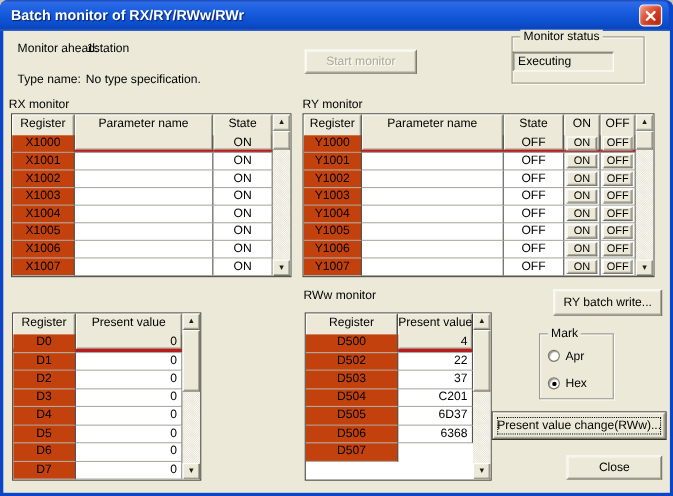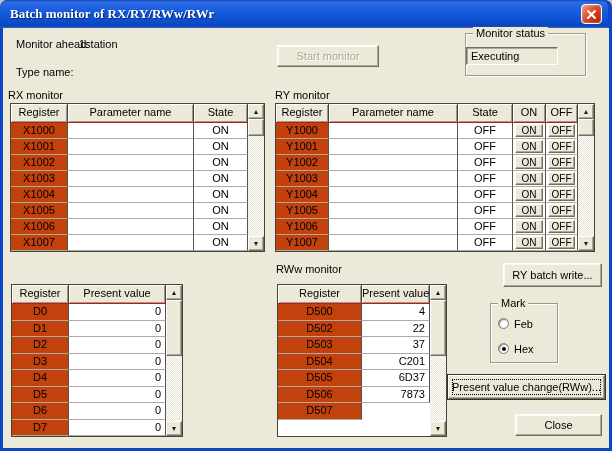--- a/index.html
+++ b/index.html
@@ -9,21 +9,20 @@
     background:#0C46C8;
     border-radius:7px 7px 0 0;
     font-family:"Liberation Sans", sans-serif;
     font-size:11px;color:#000;
     overflow:hidden;
   }
   .titlebar{
     position:absolute;left:0;top:0;width:608px;height:28px;
     border-radius:7px 7px 0 0;
     background:linear-gradient(180deg,#1A48B8 0%,#2E6BE4 8%,#2063E2 25%,#1157D8 55%,#0C4CCA 80%,#0B44B8 92%,#2E63C8 100%);
-    font-family:Liberation Serif, serif;
   }
   .title-text{
     position:absolute;left:10px;top:6px;
     color:#fff;font-size:13px;font-weight:bold;
     text-shadow:1px 1px 1px rgba(0,0,40,.6);
     white-space:nowrap;
   }
   .close-btn{
     position:absolute;right:6px;top:4px;width:21px;height:20px;
     border:1px solid #fff;border-radius:4px;
@@ -83,22 +82,22 @@
     border-radius:50%;background:#000;
   }
   .radio-text{line-height:12px;}
   
   .grid{
     position:absolute;background:#fff;
     border:1px solid #45443C;overflow:hidden;
   }
   .grid-head{display:flex;height:19px;}
   .hcell{
-    height:19px;background:#ECE9D8;
-    border-right:1px solid #45443C;border-bottom:1px solid #b91c1c;
+    height:35px;background:#ECE9D8;
+    border-right:1px solid #45443C;border-bottom:3px solid #b91c1c;
     box-shadow:inset 1px 1px 0 #FFFFFF, inset -1px -1px 0 #9C9A8C;
     text-align:center;line-height:17px;overflow:hidden;white-space:nowrap;
   }
   .grid-row{display:flex;height:16px;}
   .rw-grid .grid-row{height:16.5px;}
   .cell{
     border-right:1px solid #55534C;border-bottom:1px solid #ABABA3;
     line-height:15px;overflow:hidden;white-space:nowrap;
   }
   .cell.reg{background:#c2410c;text-align:center;}
@@ -152,20 +151,21 @@
         <svg width="11" height="11" viewBox="0 0 11 11">
             <path d="M2 2 L9 9 M9 2 L2 9" stroke="#fff" stroke-width="2.1" stroke-linecap="round"></path>
           </svg>
       </span>
     </div>
   </div>
 
   <span class="stext" style="left:16px;top:38px;">Monitor ahead:</span>
   <span class="stext" style="left:79px;top:38px;">1station</span>
   <span class="stext" style="left:16px;top:66px;">Type name:</span>
+  <span class="stext" style="left:78px;top:66px;">No type specification.</span>
 
   <button class="btn disabled" style="left:277px;top:45px;width:102px;height:22px;">Start monitor</button>
 
   <div class="group" style="left:465px;top:33px;width:121px;height:43px;">
     <span class="group-label">Monitor status</span>
     <div class="sunken" style="left:0;top:13px;width:92px;height:18px;">Executing</div>
   </div>
 
   <span class="stext" style="left:8px;top:89px;">RX monitor</span>
   <div class="grid" style="left:10px;top:103px;width:255px;height:149px;">
@@ -398,40 +398,40 @@
         <div class="grid-row">
           <div class="cell w-rww-reg reg">D504</div>
           <div class="cell w-rww-val right">C201</div>
         </div>
         <div class="grid-row">
           <div class="cell w-rww-reg reg">D505</div>
           <div class="cell w-rww-val right">6D37</div>
         </div>
         <div class="grid-row">
           <div class="cell w-rww-reg reg">D506</div>
-          <div class="cell w-rww-val right">7873</div>
+          <div class="cell w-rww-val right">6368</div>
         </div>
         <div class="grid-row">
           <div class="cell w-rww-reg reg">D507</div>
         </div>
       </div>
     <div class="sb">
       <button class="sb-btn sb-up">▲</button>
       <div class="sb-thumb" style="top:15px;height:56px;"></div>
       <button class="sb-btn sb-down">▼</button>
     </div>
   </div>
 
   <button class="btn" style="left:503px;top:263px;width:99px;height:24px;">RY batch write...</button>
 
   <div class="group" style="left:490px;top:303px;width:68px;height:60px;">
     <span class="group-label">Mark</span>
     <div class="radio-option" style="top:13px;">
       <span class="radio"></span>
-      <span class="radio-text">Feb</span>
+      <span class="radio-text">Apr</span>
     </div>
     <div class="radio-option" style="top:38px;">
       <span class="radio sel"></span>
       <span class="radio-text">Hex</span>
     </div>
   </div>
 
   <button class="btn default-btn" style="left:448px;top:375px;width:157px;height:24px;">
     <span class="focus-inner">Present value change(RWw)...</span>
   </button>

